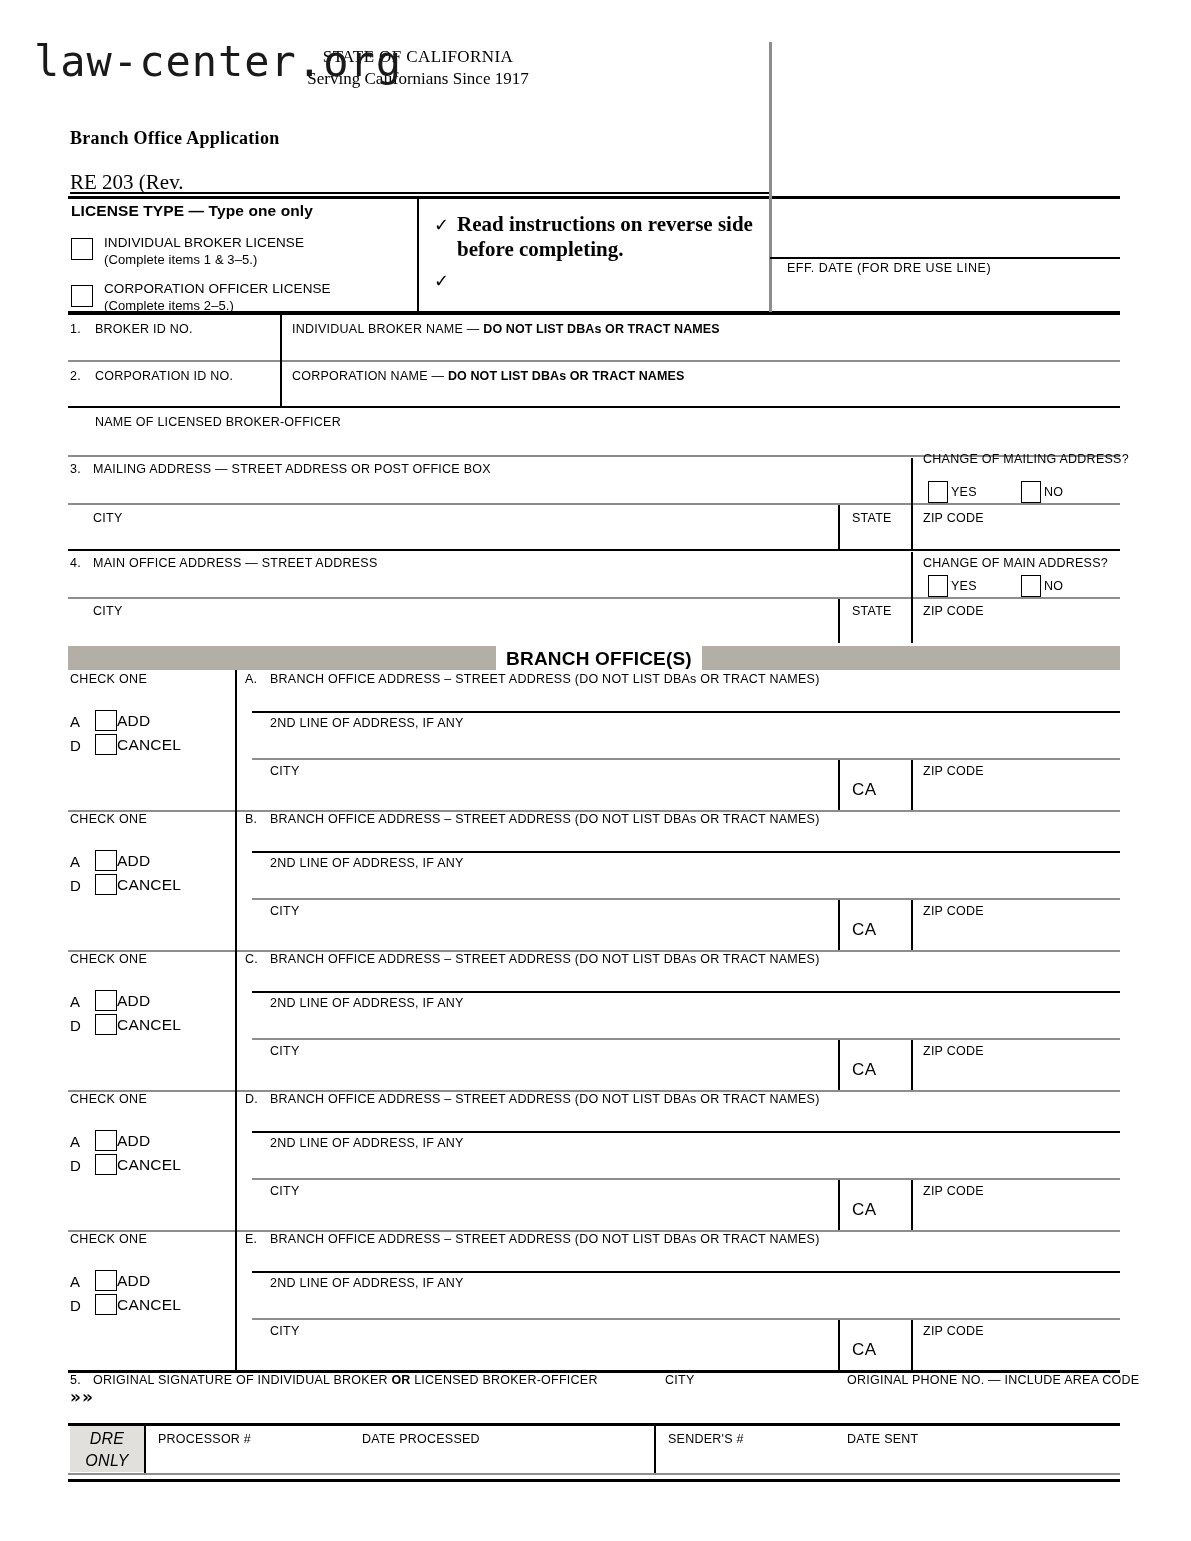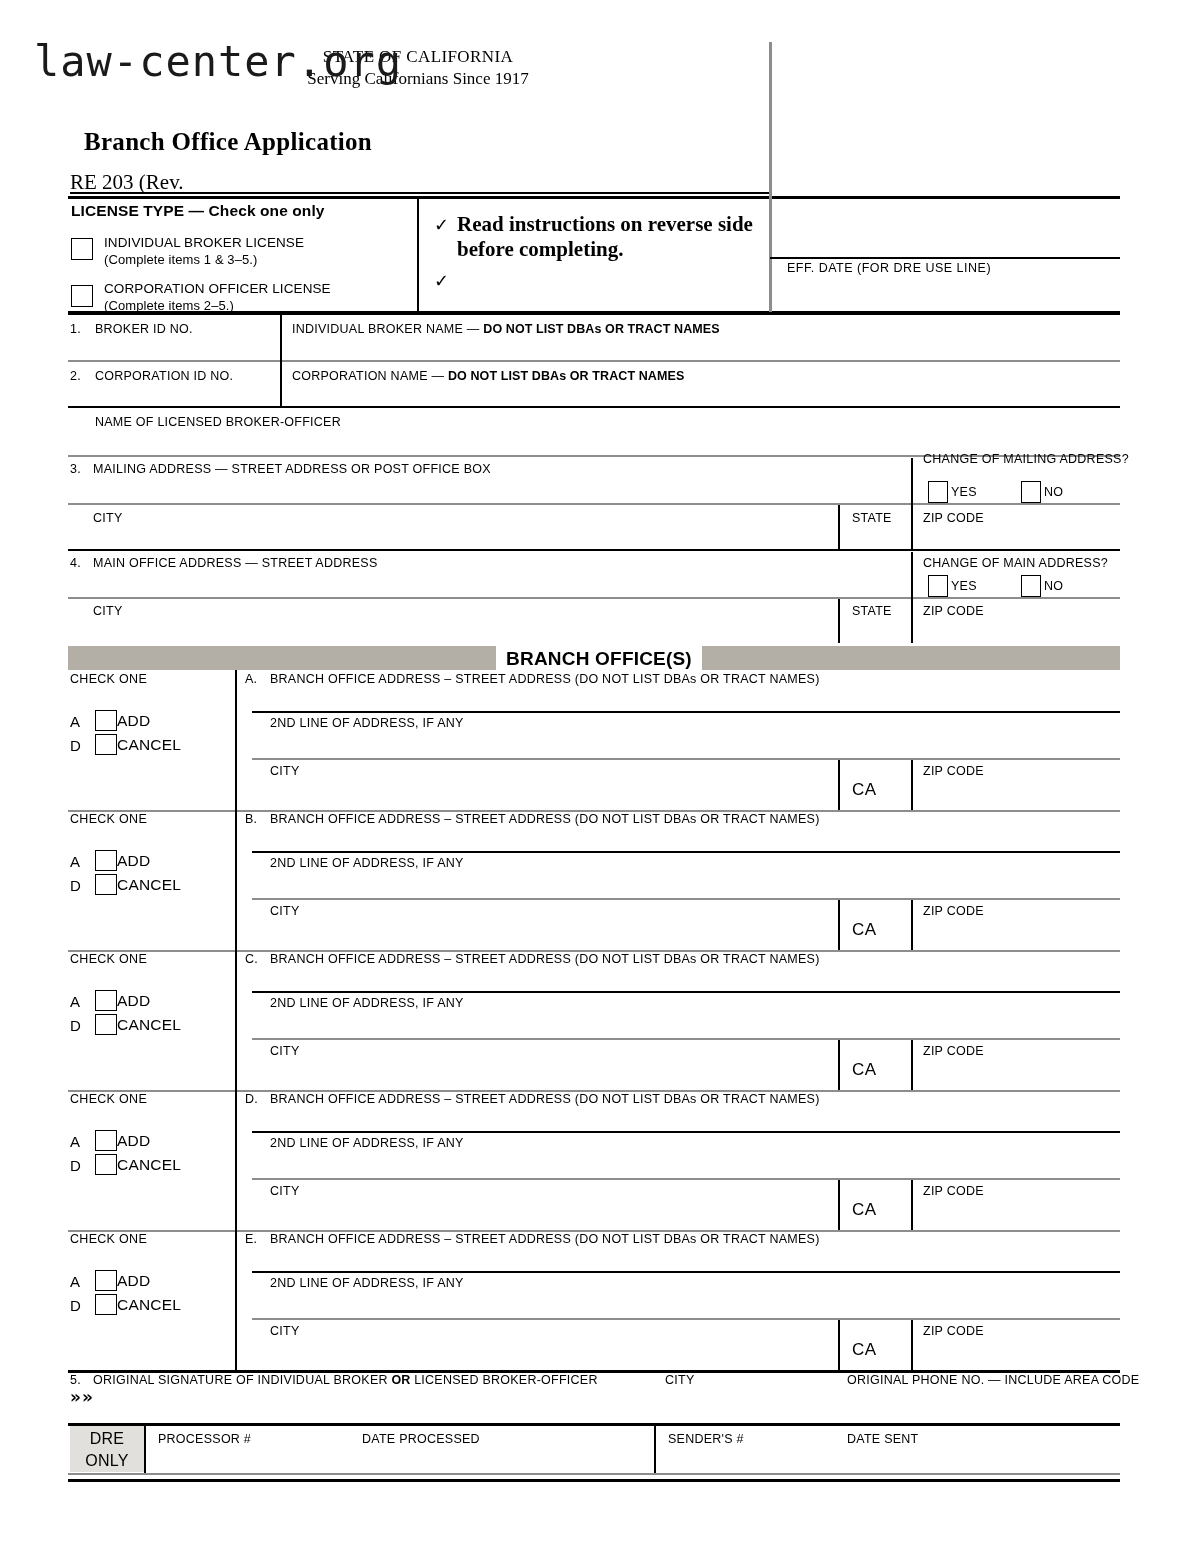--- a/index.html
+++ b/index.html
@@ -56,24 +56,24 @@
     font-family: "DejaVu Sans Mono", monospace;
     font-size: 42px;
     letter-spacing: 1px;
     color: #1a1a1a;
     white-space: nowrap;
     line-height: 52px;
   }
 
   .title-main {
     position: absolute;
-    left: 84px; top: 128px;
+    left: 70px; top: 128px;
     font-family: "Liberation Serif", serif;
     font-weight: bold;
-    font-size: 25px;
+    font-size: 18px;
     letter-spacing: .3px;
     white-space: nowrap;
   }
 
   .revline {
     position: absolute;
     left: 70px; top: 170px;
     font-family: "Liberation Serif", serif;
     font-size: 21px;
   }
@@ -197,20 +197,21 @@
   .dre-box {
     position: absolute;
     background: #e2e0dd;
   }
   .dre-txt {
     position: absolute;
     font-size: 16px;
     text-align: center;
     line-height: 22px;
     letter-spacing: .3px;
+    font-style: italic;
   }
 </style>
 </head>
 <body>
 
 <div class="page">
 
   <div class="hdr-agency">
     <div class="hdr-line1">State of California</div>
     <div class="hdr-line3">Serving Californians Since 1917</div>
@@ -226,21 +227,21 @@
   <div class="rule" style="left:68px; top:196px; width:1052px; height:3px;"></div>
 
   <div class="rule" style="left:68px; top:311px; width:1052px; height:3.5px;"></div>
 
   <div class="rule" style="left:417px; top:199px; width:1.6px; height:113px;"></div>
 
   <div class="rule-grey" style="left:769px; top:42px; width:2.6px; height:270px;"></div>
 
   <div class="rule" style="left:770px; top:257px; width:350px; height:1.8px;"></div>
 
-  <div class="lic-title">LICENSE TYPE — Check one only</div>
+  <div class="lic-title">LICENSE TYPE — Type one only</div>
 
   <div class="cbox" style="left:71px; top:238px; width:22px; height:22px;"></div>
   <div class="lic-lbl" style="left:104px; top:234px;">
     <span>INDIVIDUAL BROKER LICENSE</span><br>
     <span class="sub">(Complete items 1 &amp; 3–5.)</span>
   </div>
 
   <div class="cbox" style="left:71px; top:285px; width:22px; height:22px;"></div>
   <div class="lic-lbl" style="left:104px; top:280px;">
     <span>CORPORATION OFFICER LICENSE</span><br>

